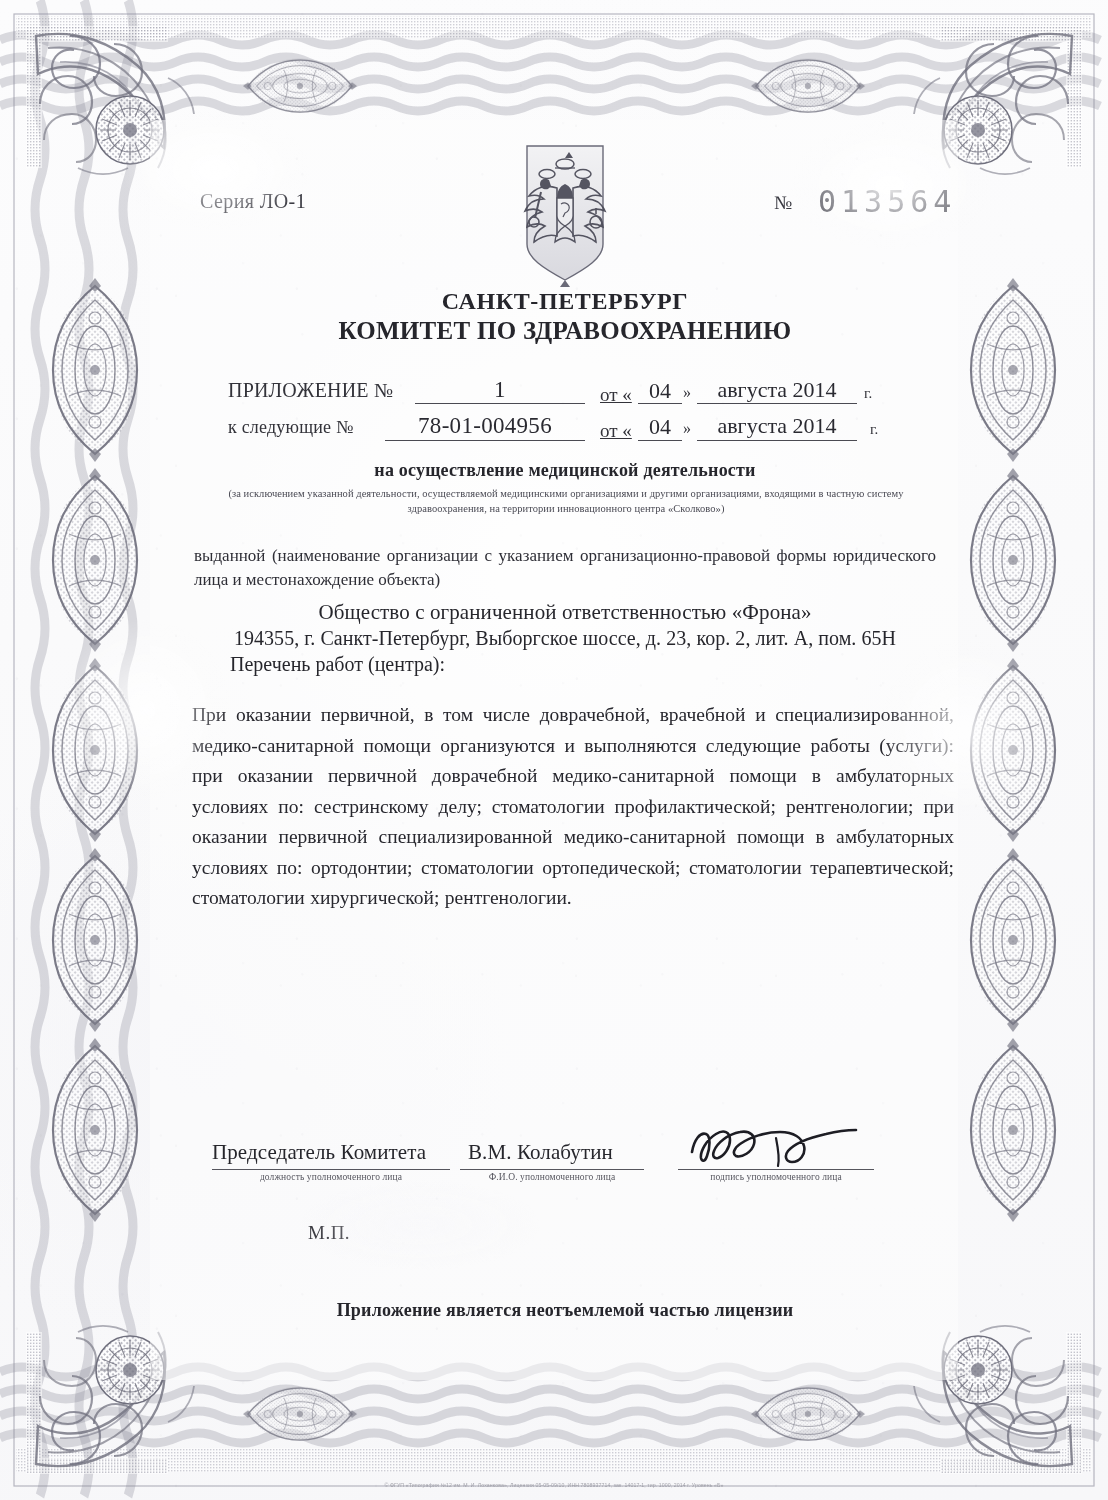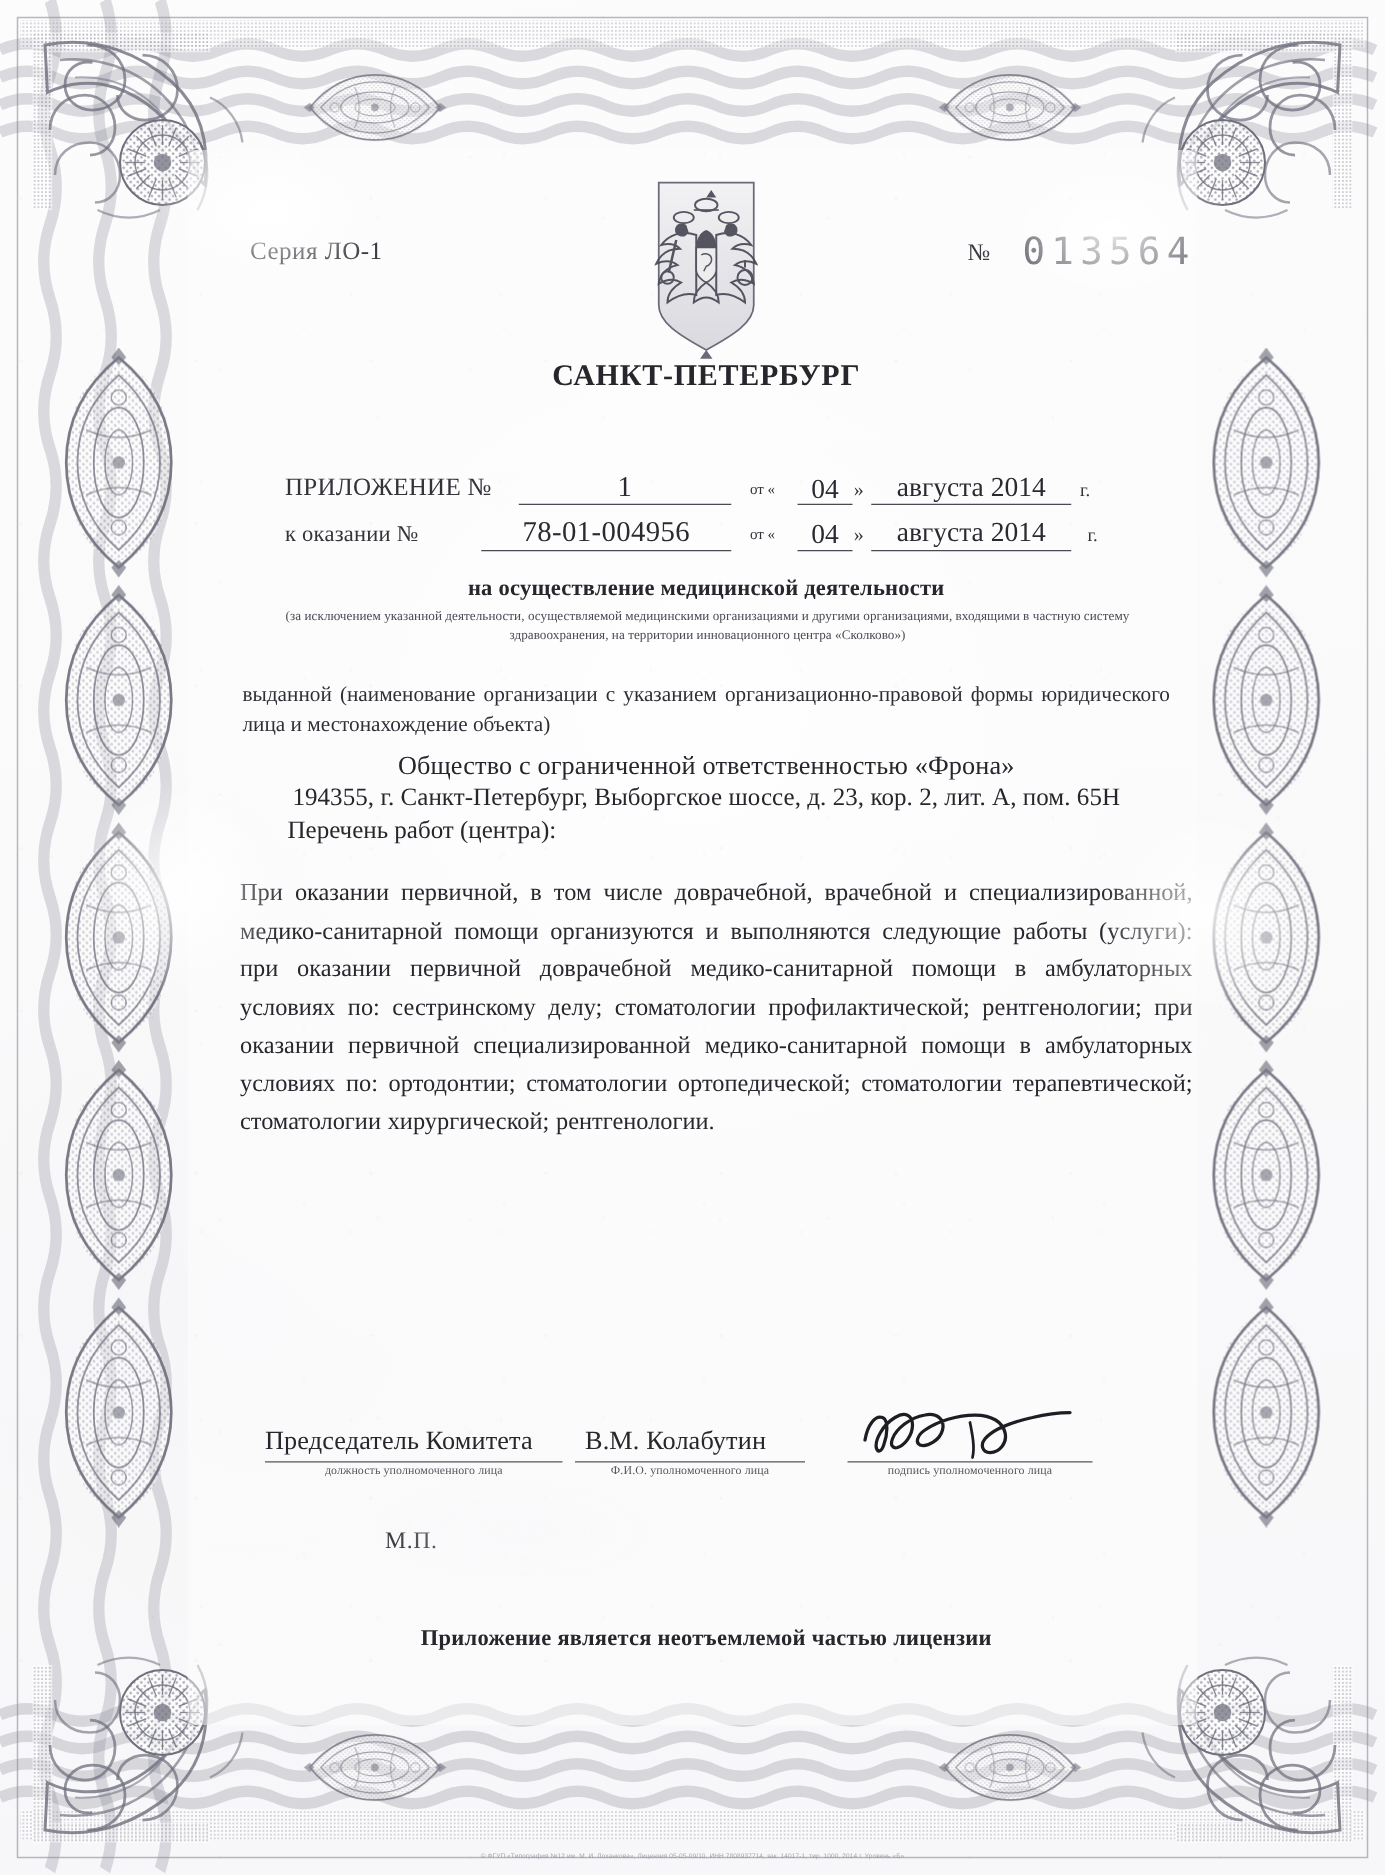--- a/index.html
+++ b/index.html
@@ -87,21 +87,21 @@
   .fline{
     position:absolute;
     border-bottom:1.3px solid #4a4a52;
   }
   .fval{
     position:absolute;
     text-align:center;
     font-size:22px;color:#2a2a31;
   }
   .fval.big{font-size:23px;letter-spacing:.3px;}
-  .ot{position:absolute;font-size:12px;color:#33333a;}
+  .ot{position:absolute;font-size:19px;color:#33333a;text-decoration:underline;}
   .quote{position:absolute;font-size:16px;color:#33333a;}
   .gyear{position:absolute;font-size:15px;color:#33333a;}
 
   
   .activity{
     position:absolute;top:460px;left:0;width:790px;text-align:center;
     font-weight:700;font-size:18px;letter-spacing:.2px;color:#26262c;
   }
   .finetext{
     position:absolute;top:487px;left:22px;width:748px;
@@ -396,40 +396,41 @@
           <path d="M96,64 c3,-2 7,-1 8,2 c1,3 -1,6 -4,7 l-2,4" fill="none" stroke="#4d4d5a" stroke-width="1.2"></path>
 
           <path d="M100,86 c-6,4 -10,10 -10,16 c4,-3 7,-4 10,-4 c3,0 6,1 10,4 c0,-6 -4,-12 -10,-16 z" fill="none" stroke="#4d4d5a" stroke-width="1.5"></path>
         </g>
         <path d="M100,140 l-5,7 h10 z" fill="#6a6a78"></path>
       </svg>
     </div>
 
     <div class="org-title">
       <div>САНКТ-ПЕТЕРБУРГ</div>
+      <div class="l2">КОМИТЕТ ПО ЗДРАВООХРАНЕНИЮ</div>
     </div>
 
     <div class="form-block">
 
       <div class="frow">
         <span class="flabel" style="left:58px;">ПРИЛОЖЕНИЕ №</span>
         <span class="fline" style="left:245px;top:27px;width:170px;"></span>
         <span class="fval big" style="left:245px;top:1px;width:170px;">1</span>
 
         <span class="ot" style="left:430px;top:8px;">от «</span>
         <span class="fline" style="left:468px;top:27px;width:44px;"></span>
         <span class="fval" style="left:468px;top:2px;width:44px;">04</span>
         <span class="quote" style="left:513px;top:8px;">»</span>
         <span class="fline" style="left:527px;top:27px;width:160px;"></span>
         <span class="fval" style="left:527px;top:1px;width:160px;">августа 2014</span>
         <span class="gyear" style="left:694px;top:9px;">г.</span>
       </div>
 
       <div class="frow" style="margin-top:4px;">
-        <span class="flabel small" style="left:58px;">к оказании №</span>
+        <span class="flabel small" style="left:58px;">к следующие №</span>
         <span class="fline" style="left:215px;top:28px;width:200px;"></span>
         <span class="fval big" style="left:215px;top:1px;width:200px;">78-01-004956</span>
 
         <span class="ot" style="left:430px;top:8px;">от «</span>
         <span class="fline" style="left:468px;top:28px;width:44px;"></span>
         <span class="fval" style="left:468px;top:2px;width:44px;">04</span>
         <span class="quote" style="left:513px;top:8px;">»</span>
         <span class="fline" style="left:527px;top:28px;width:160px;"></span>
         <span class="fval" style="left:527px;top:1px;width:160px;">августа 2014</span>
         <span class="gyear" style="left:700px;top:9px;">г.</span>

